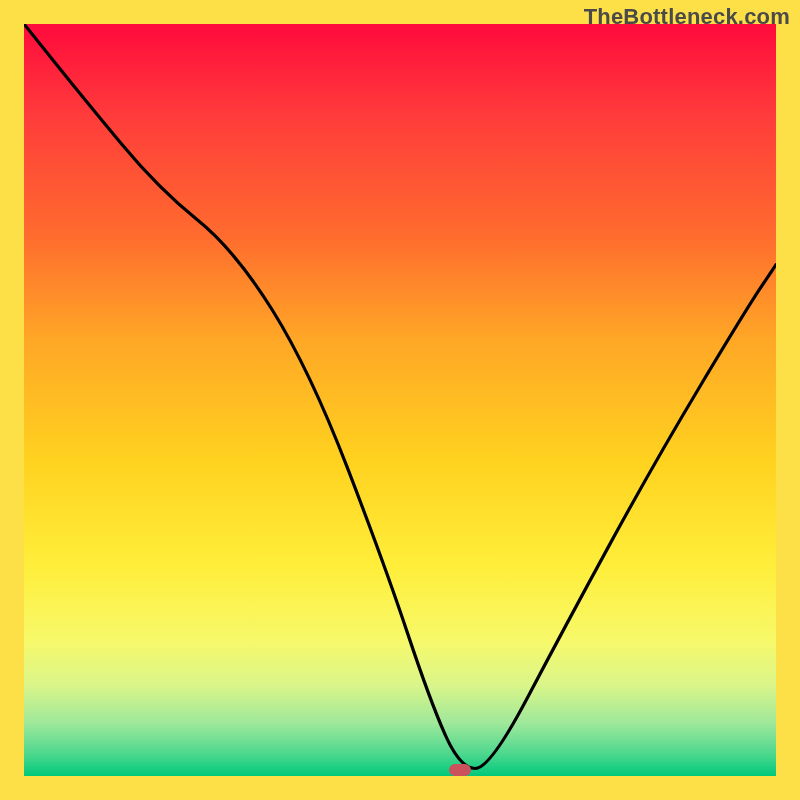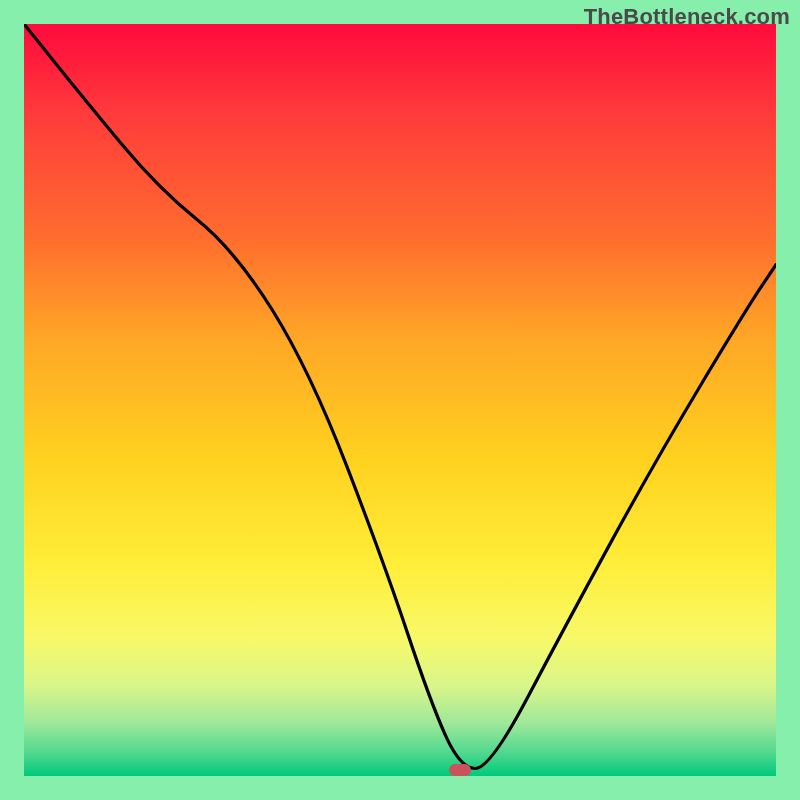--- a/index.html
+++ b/index.html
@@ -9,21 +9,21 @@
     height: 800px;
     background: #000;
     overflow: hidden;
   }
   .frame {
     position: absolute;
     left: 0;
     top: 0;
     width: 800px;
     height: 800px;
-    background: #86efac;
+    background: #fde047;
   }
   .plot {
     position: absolute;
     left: 24px;
     top: 24px;
     width: 752px;
     height: 752px;
     overflow: hidden;
   }
   .gradient {

